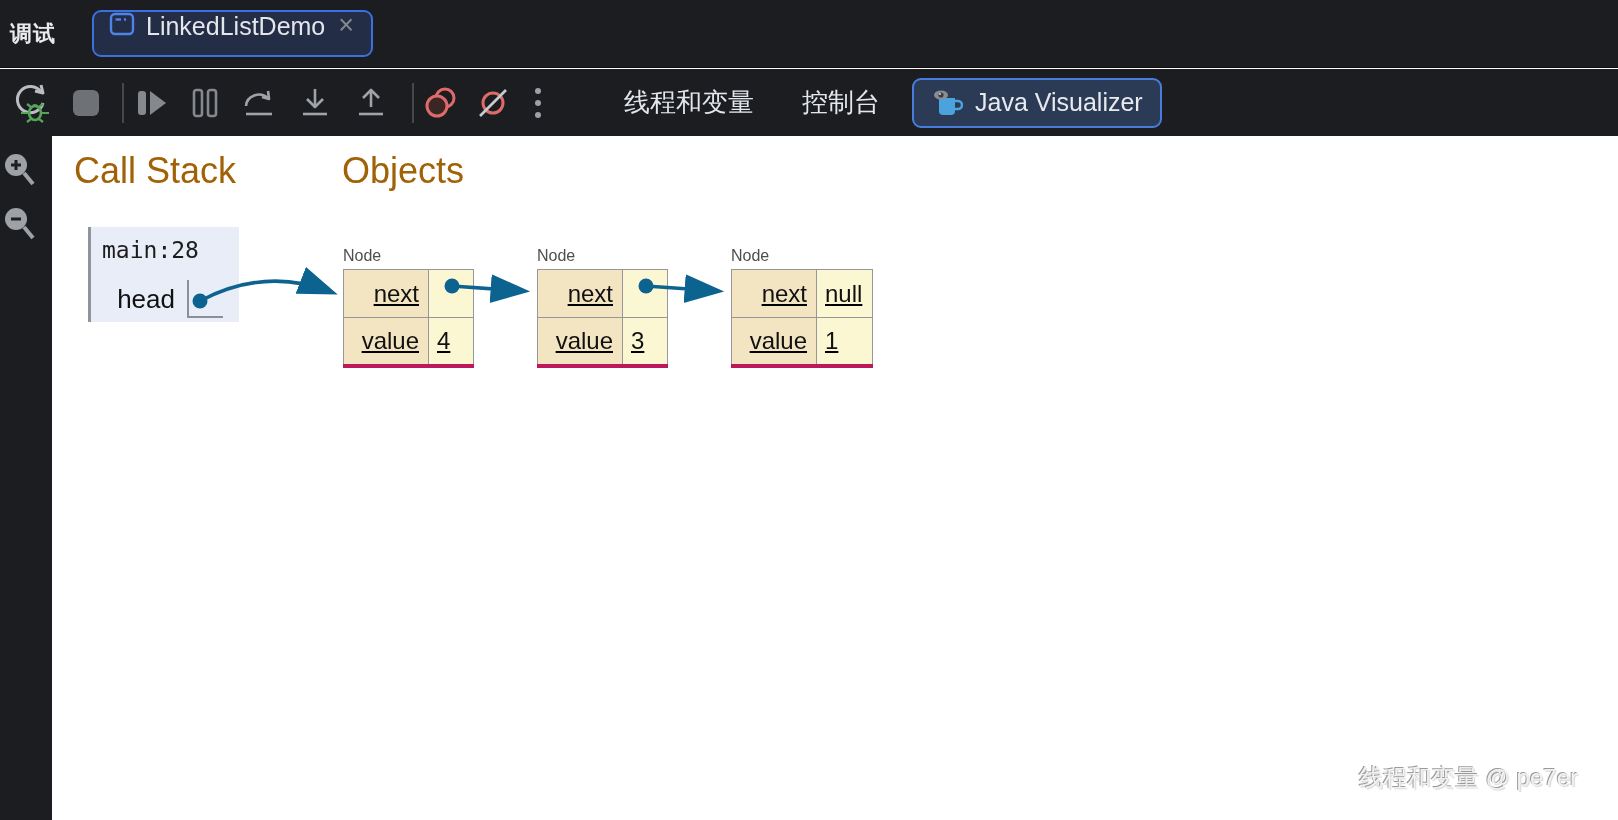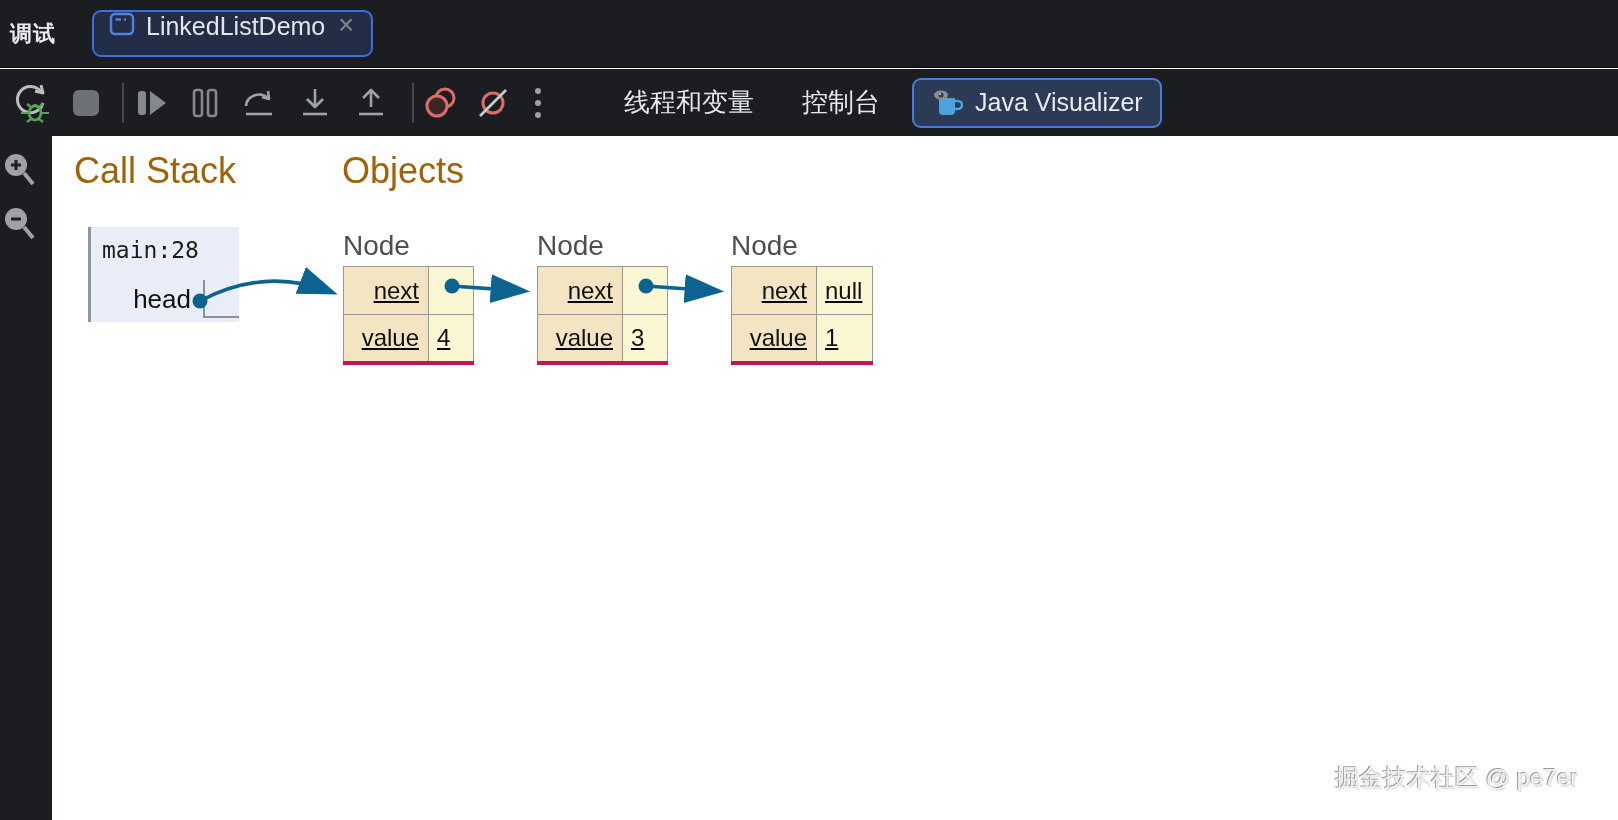--- a/index.html
+++ b/index.html
@@ -48,27 +48,27 @@
   .main { position:absolute; left:52px; top:136px; width:1566px; height:684px; background:#fff; }
   .section-title { position:absolute; font-size:36px; font-weight:500; color:#a16207; }
   .title-callstack { left:22px; top:14px; }
   .title-objects { left:290px; top:14px; }
 
   .stack-frame {
     position:absolute; left:15px; top:91px; width:151px; height:95px;
     background:var(--frame-bg,#e8edf7); border-left:3px solid #8f959d;margin-left:21px;
   }
   .frame-name { font-family:"DejaVu Sans Mono","Liberation Mono",monospace; font-size:23px; color:#1c1c1c; padding:10px 0 0 11px; }
-  .frame-var-row { position:absolute; right:0; bottom:4px; display:flex; align-items:center; }
+  .frame-var-row { position:absolute; right:16px; bottom:4px; display:flex; align-items:center; }
   .var-label { font-size:26px; color:#111; margin-right:12px; }
   .pointer-cell { width:36px; height:38px; border-left:2px solid #8b9096; border-bottom:2px solid #8b9096; }
 
   .node { position:absolute; top:94px; }
   .node-1 { left:291px; } .node-2 { left:485px; } .node-3 { left:679px; }
-  .node-type { font-size:28px; color:#4e4e4e; margin-bottom:4px; }
+  .node-type { font-size:16px; color:#4e4e4e; margin-bottom:4px;margin-top:17px; }
   .node table { border-collapse:collapse; border-bottom:4px solid #be185d;text-decoration:underline; }
   .node td { border:1px solid #97979a; height:48px; font-size:24px; color:#111; }
   .node td.field { background:var(--node-field-bg,#f3e4c2); width:85px; text-align:right; padding-right:9px; }
   .node td.val { background:var(--node-value-bg,#fbf7d2); min-width:45px; text-align:left; padding:0 10px 0 8px; }
 
   .arrows { position:absolute; left:0; top:0; width:1566px; height:684px; pointer-events:none; }
 
   .watermark {
     position:absolute; right:40px; bottom:26px; font-size:24px; color:#f1f1f1;
     text-shadow:-1px -1px 0 #9a9a9a, 1px 1px 1px #d8d8d8; white-space:nowrap;
@@ -259,16 +259,16 @@
         </marker>
       </defs>
       <circle cx="148" cy="165" r="7.5" fill="var(--pointer-blue,#0d6390)"></circle>
       <path d="M 148 165 C 195 140, 240 141, 279 156" fill="none" stroke="var(--pointer-blue,#0d6390)" stroke-width="3.6" marker-end="url(#ah)"></path>
       <circle cx="400" cy="150" r="7.5" fill="var(--pointer-blue,#0d6390)"></circle>
       <path d="M 400 150 L 471 155" fill="none" stroke="var(--pointer-blue,#0d6390)" stroke-width="3.6" marker-end="url(#ah)"></path>
       <circle cx="594" cy="150" r="7.5" fill="var(--pointer-blue,#0d6390)"></circle>
       <path d="M 594 150 L 665 155" fill="none" stroke="var(--pointer-blue,#0d6390)" stroke-width="3.6" marker-end="url(#ah)"></path>
     </svg>
 
-    <div class="watermark">掘金技术社区 @ pe7er</div>
+    <div class="watermark">线程和变量 @ pe7er</div>
   </div>
 
 </div>
 
 </body></html>

